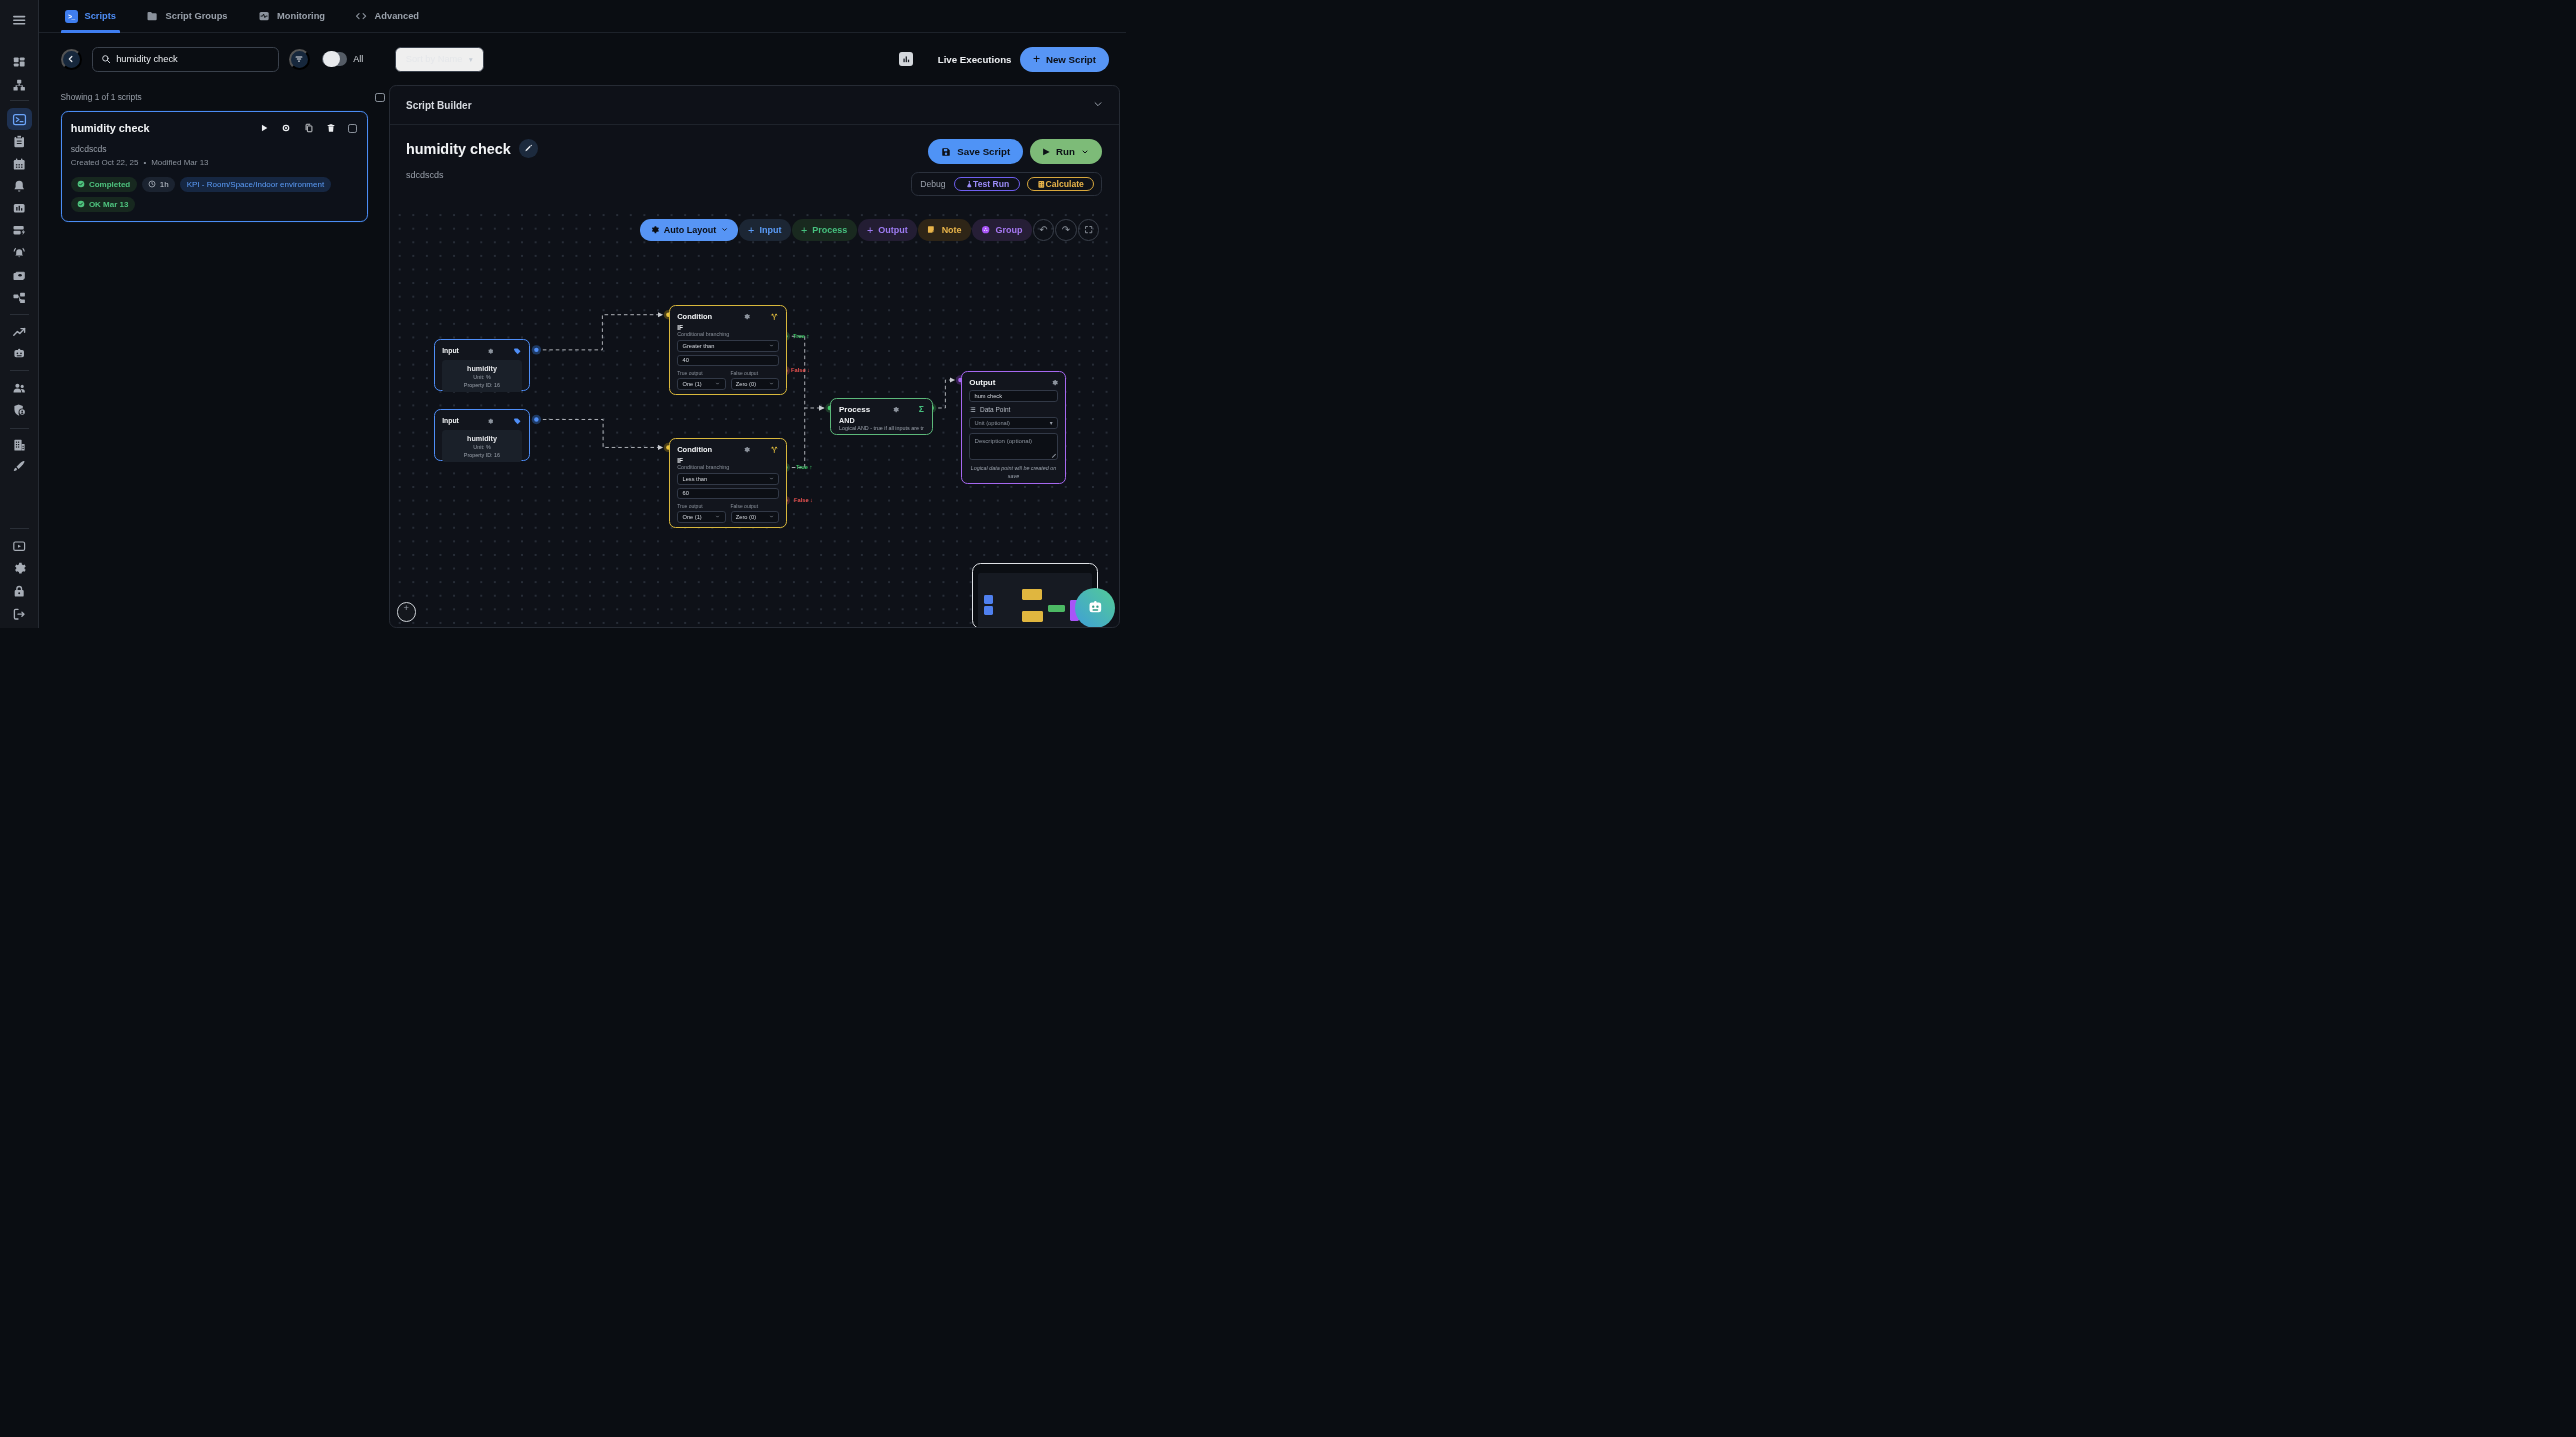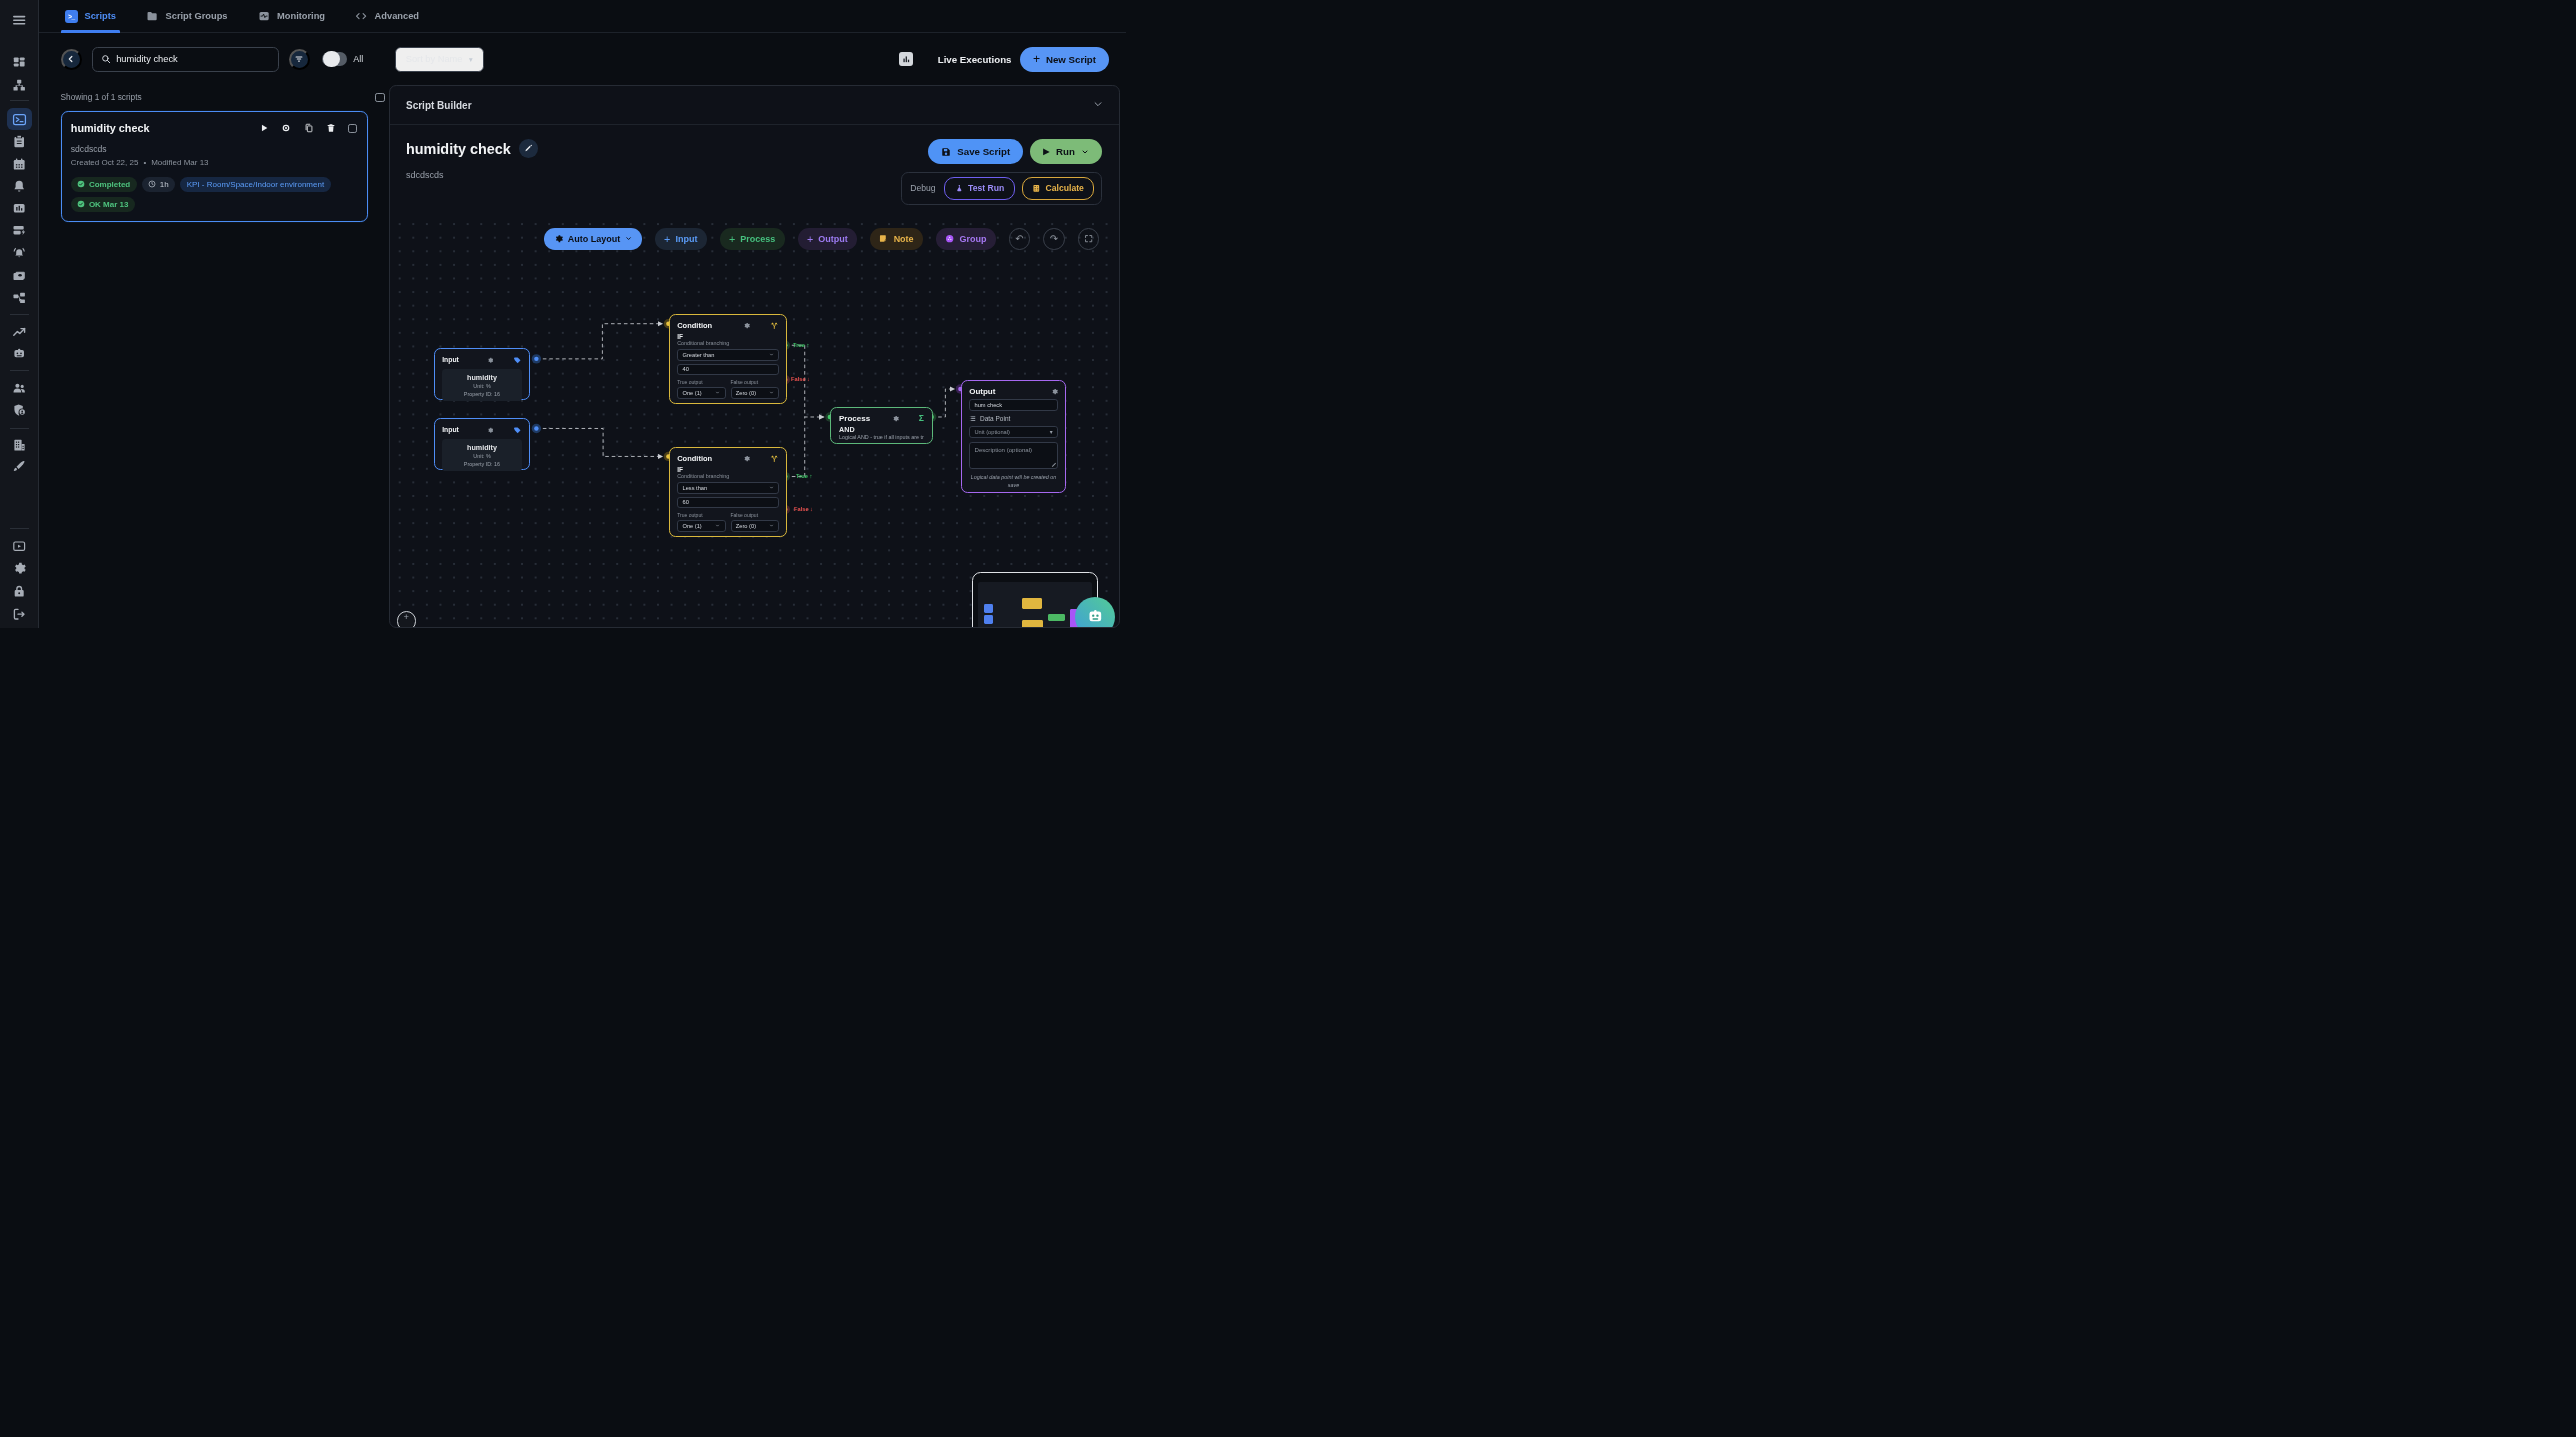--- a/index.html
+++ b/index.html
@@ -84,31 +84,31 @@
   .pencil-btn svg { width:8.6px; height:8.6px; }
   .script-desc { font-size:9px; color:#9aa1ab; margin-top:11.5px; }
   .actions-col { display:flex; flex-direction:column; align-items:flex-end; gap:8px; }
   .run-row { display:flex; gap:7.2px; }
   .pill { height:25px; border-radius:13px; border:none; display:flex; align-items:center; gap:6.5px; padding:0 13px; font-size:9.7px; font-weight:bold; color:#0c1016; cursor:pointer; font-family:"Liberation Sans", sans-serif; }
   .pill svg { width:10px; height:10px; }
   .save-btn { background:#4f93f6; }
   .run-btn { background:#7dbb78; }
   .debug-group { border:0.7px solid #2b313c; border-radius:7.2px; display:flex; align-items:center; gap:7.2px; padding:3.6px 7.2px; }
   .debug-label { font-size:8.6px; color:#9aa1ab; padding:0 1.4px; }
-  .ghost-pill { height:23px; border-radius:10px; background:transparent; display:flex; align-items:center; gap:5px; padding:0 9.3px; font-size:8.6px; font-weight:bold; cursor:pointer; }
+  .ghost-pill { height:14px; border-radius:10px; background:transparent; display:flex; align-items:center; padding:0 9.3px; font-size:8.6px; font-weight:bold; cursor:pointer; }
   .ghost-pill svg { width:8.6px; height:8.6px; }
   .testrun-btn { border:0.9px solid #6f5ff0; color:#9b8cf7; }
   .calc-btn { border:0.9px solid #d9a83c; color:#e8b44a; }
 
   
   .canvas { position:relative; flex:1; min-height:0; overflow:hidden;
     background-image:radial-gradient(circle, #272d37 0.7px, transparent 0.9px);
     background-size:13.6px 13.6px; background-position:2.9px 4.3px; }
 
-  .cv-toolbar { position:absolute; top:15px; right:20px; display:flex; align-items:center; gap:13px; z-index:5; }
+  .cv-toolbar { position:absolute; top:15px; right:20px; display:flex; align-items:center; gap:1px; z-index:5; }
   .tbtn { height:21.5px; border-radius:10.8px; display:flex; align-items:center; gap:5px; padding:0 9.3px; font-size:9px; font-weight:bold; cursor:pointer; border:none; font-family:"Liberation Sans", sans-serif; }
   .tbtn svg { width:9.3px; height:9.3px; }
   .tb-auto { background:#5795f5; color:#0b0e14; }
   .tb-input { background:#1c2634; color:#5b9cf8; }
   .tb-process { background:#19291f; color:#46c07e; }
   .tb-output { background:#231d33; color:#9d7bf2; }
   .tb-note { background:#2e2517; color:#e8b44a; }
   .tb-group { background:#261e36; color:#a678f2; }
   .tb-plus { font-size:10.8px; font-weight:normal; line-height:1; }
   .round-ghost { width:21.5px; height:21.5px; border-radius:50%; border:0.7px solid #3a404b; background:transparent; color:#8d939c; display:flex; align-items:center; justify-content:center; font-size:10px; cursor:pointer; }

